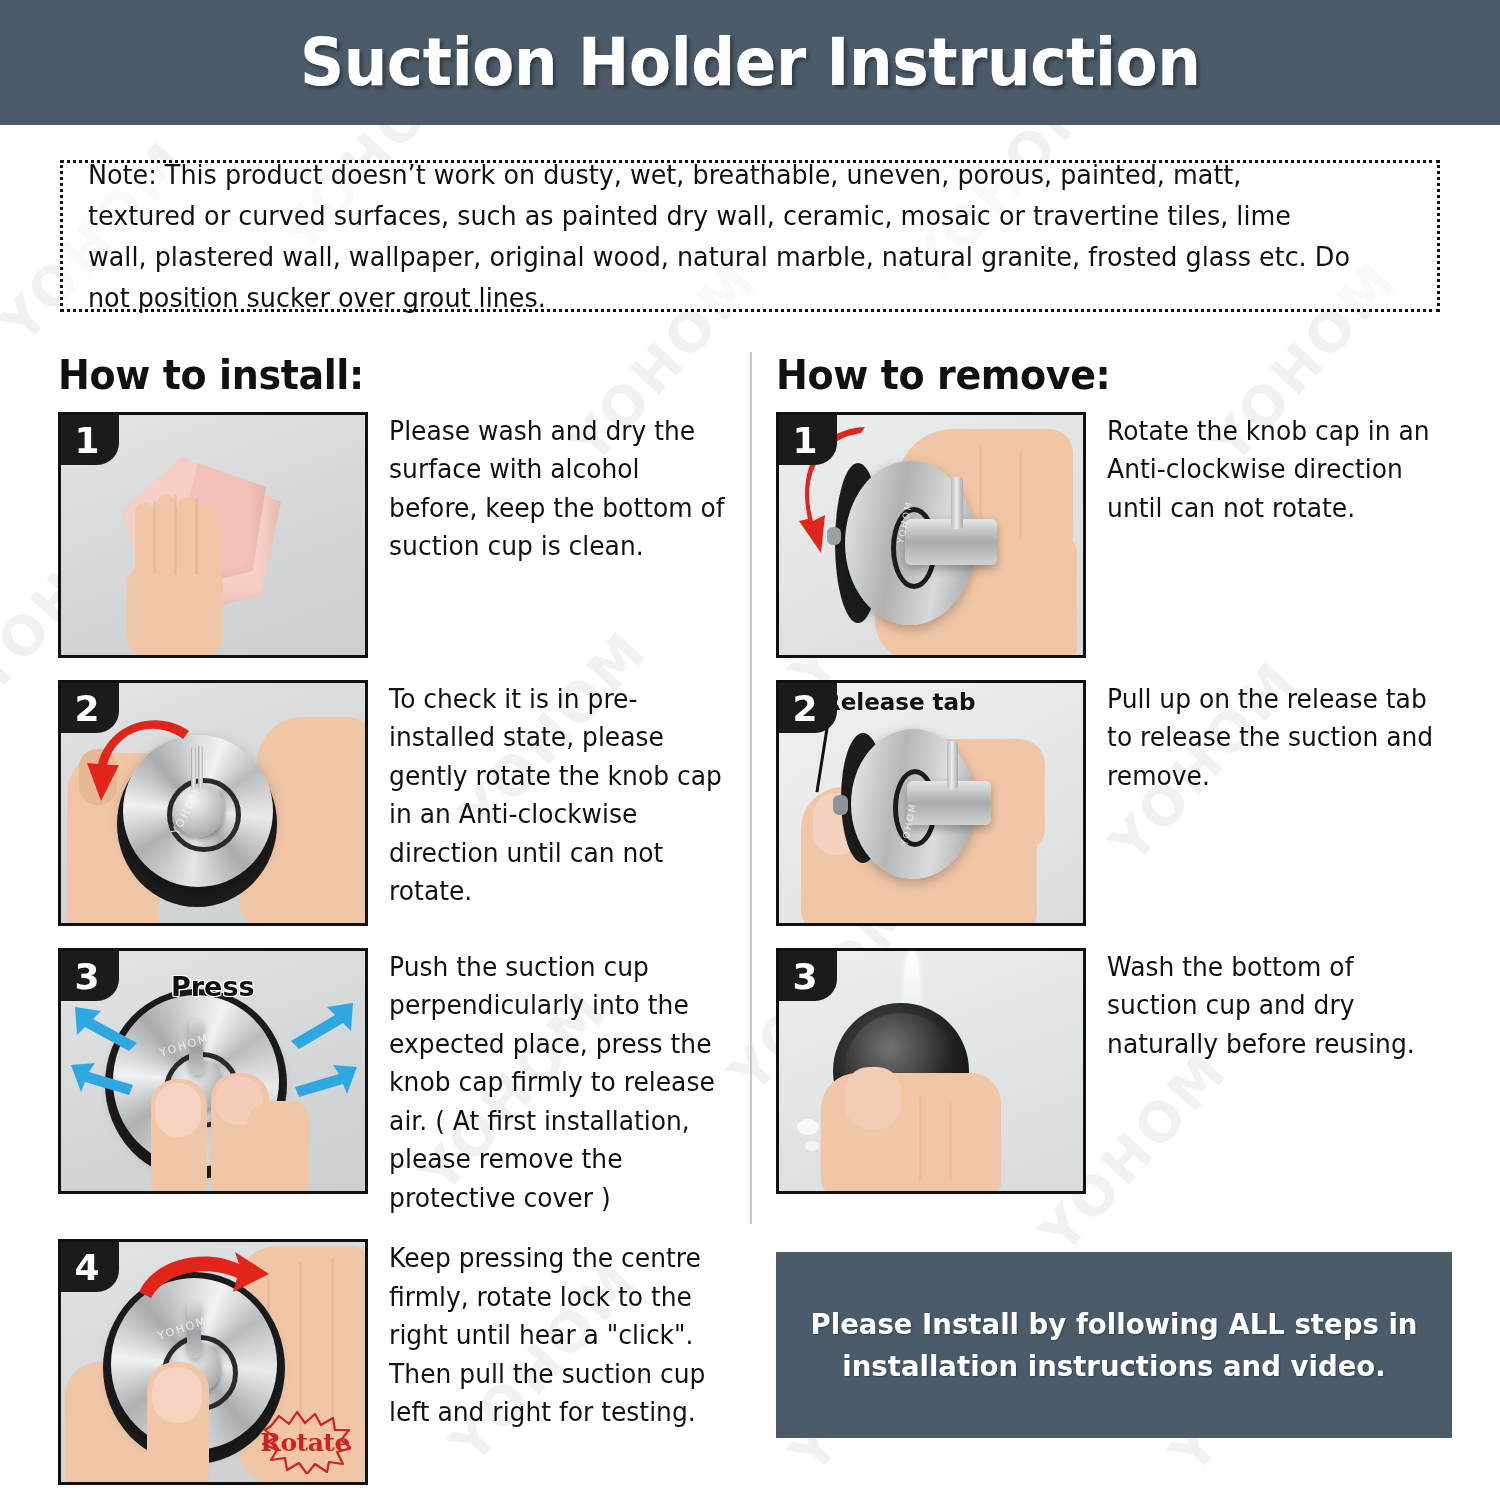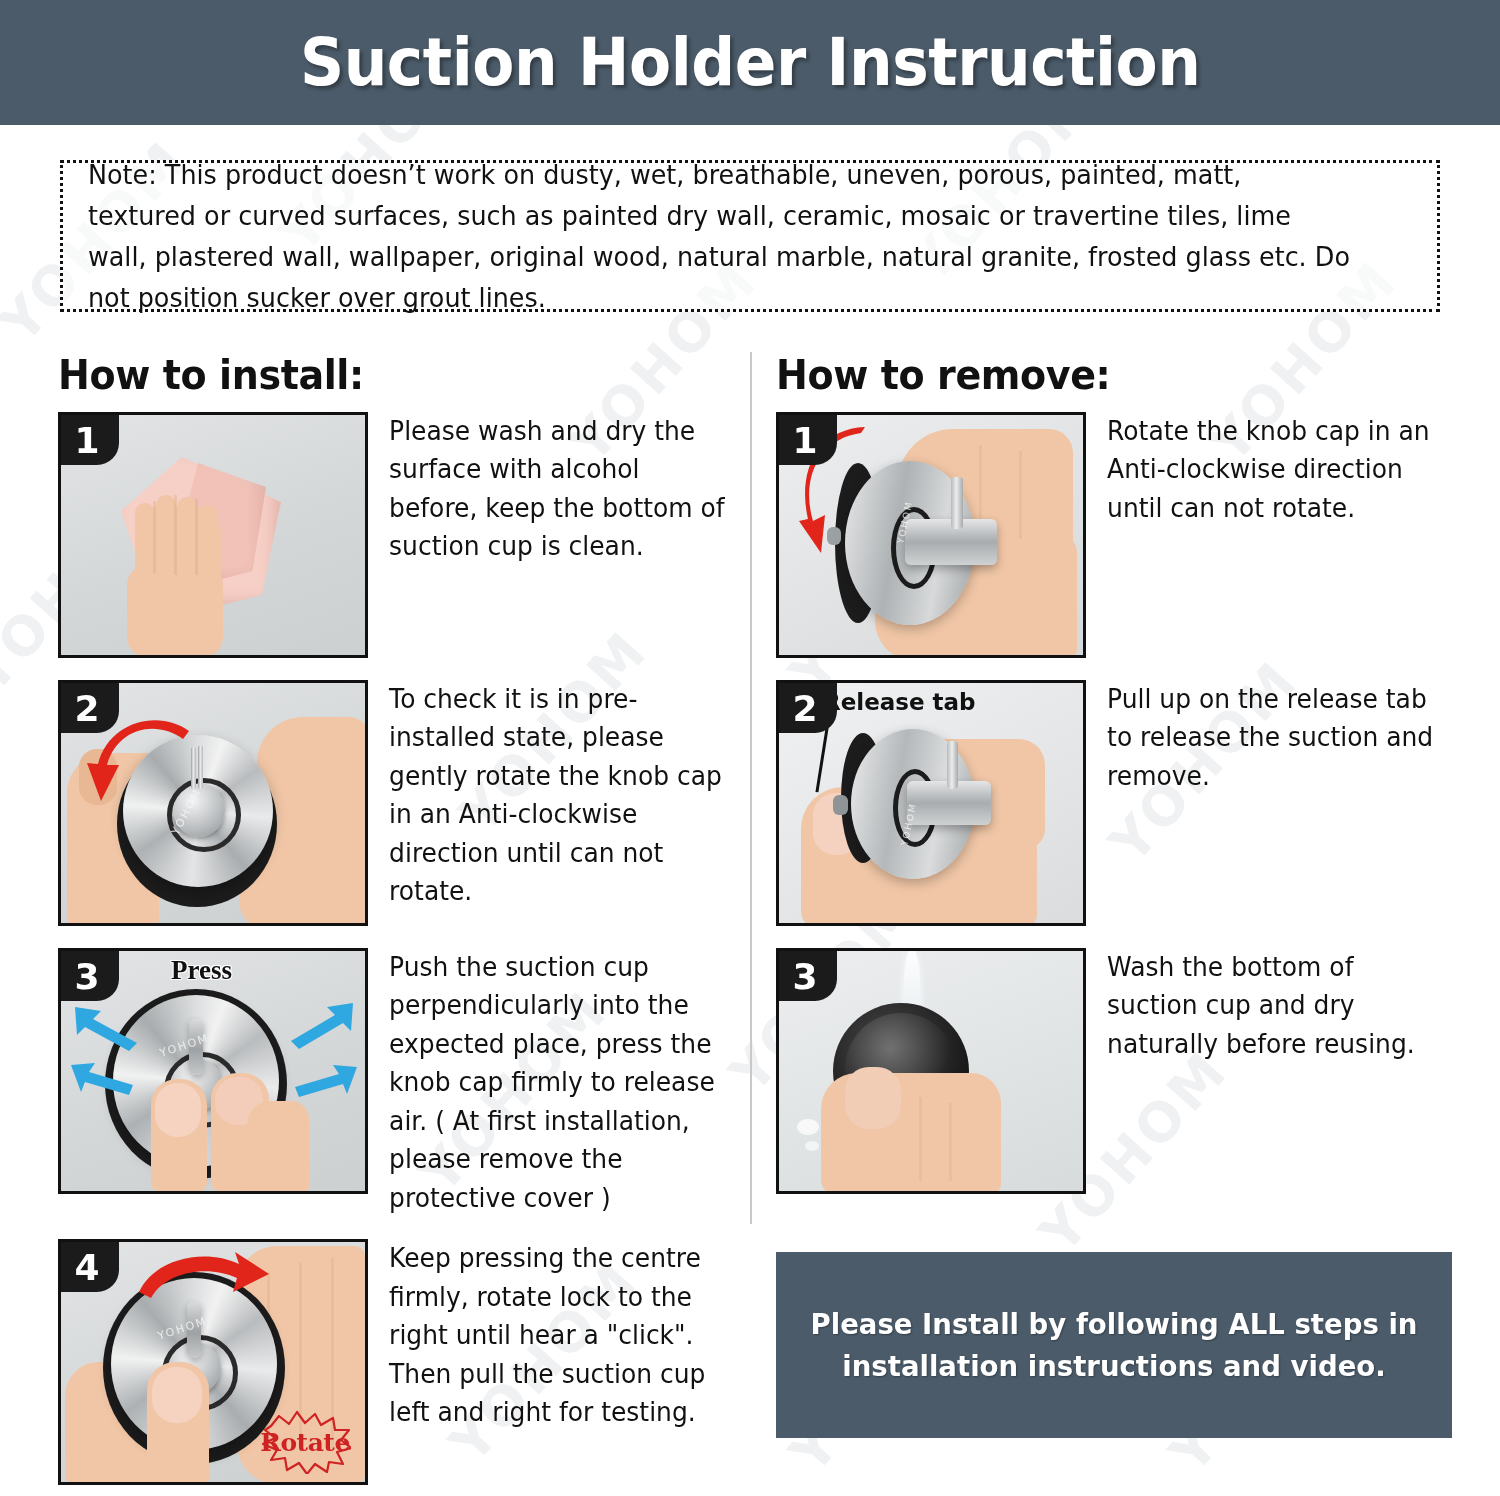--- a/index.html
+++ b/index.html
@@ -343,21 +343,21 @@
         </svg>
         <svg class="blue-arrow" style="left:8px;top:108px;width:66px;height:40px;" viewBox="0 0 66 40">
           <path d="M2 6 L26 4 L20 13 L64 26 L60 36 L16 23 L12 33 Z" fill="#2fa7e0"></path>
         </svg>
         <svg class="blue-arrow" style="left:226px;top:48px;width:70px;height:50px;" viewBox="0 0 70 50">
           <path d="M66 4 L40 8 L48 16 L4 42 L12 50 L56 24 L64 32 Z" fill="#2fa7e0"></path>
         </svg>
         <svg class="blue-arrow" style="left:232px;top:110px;width:66px;height:40px;" viewBox="0 0 66 40">
           <path d="M64 6 L40 4 L46 13 L2 26 L6 36 L50 23 L54 33 Z" fill="#2fa7e0"></path>
         </svg>
-        <div class="press-label" style="left:110px;top:4px;font-family:Liberation Serif, serif;">Press</div>
+        <div class="press-label" style="left:110px;top:20px;">Press</div>
       </div>
       <div class="step-badge">3</div>
     </div>
     <div class="step-text">Push the suction cup perpendicularly into the expected place, press the knob cap firmly to release air. ( At first installation, please remove the protective cover )</div>
   </div>
 
   <div class="step-row">
     <div class="step-photo">
       <div class="scene">
         <div class="wall"></div>

